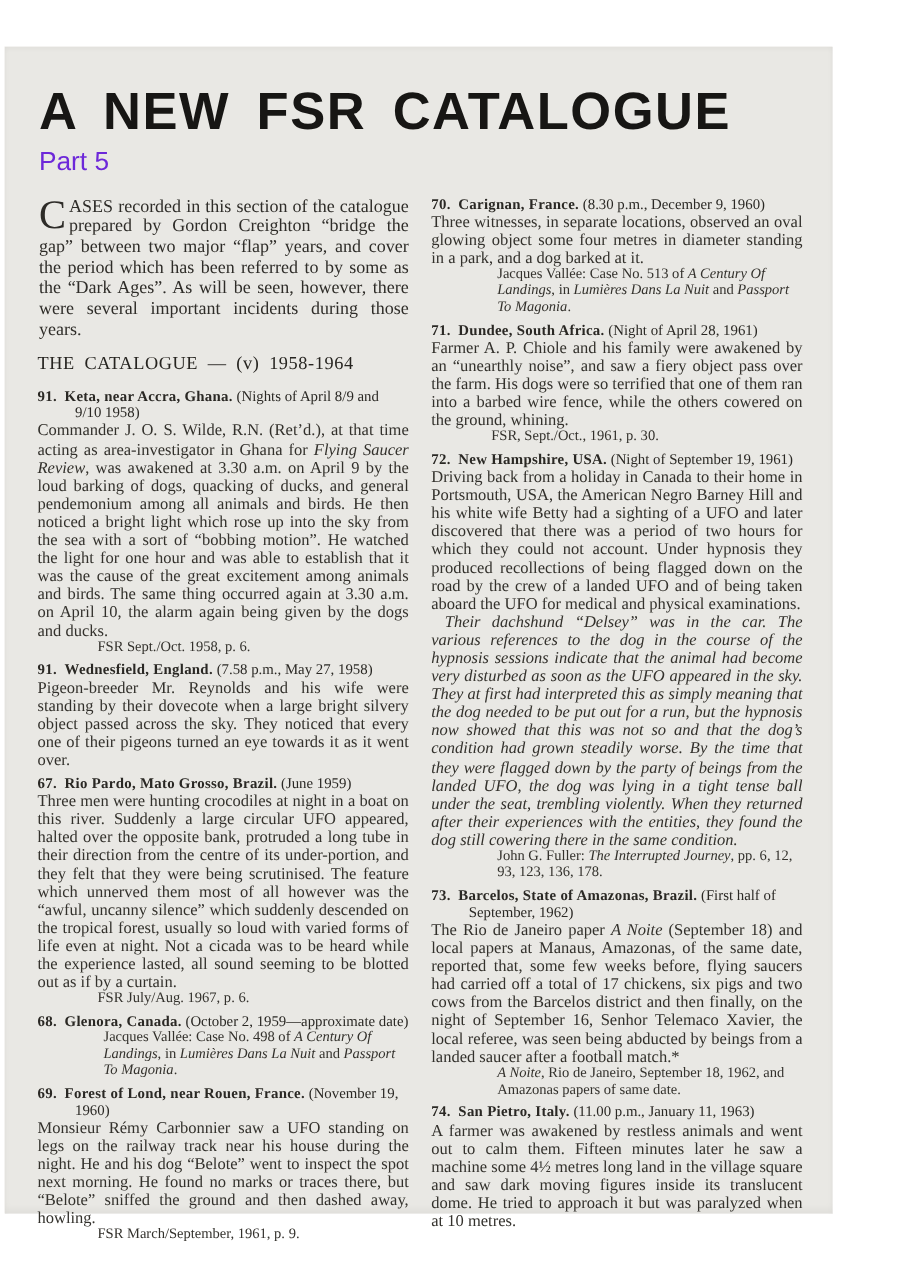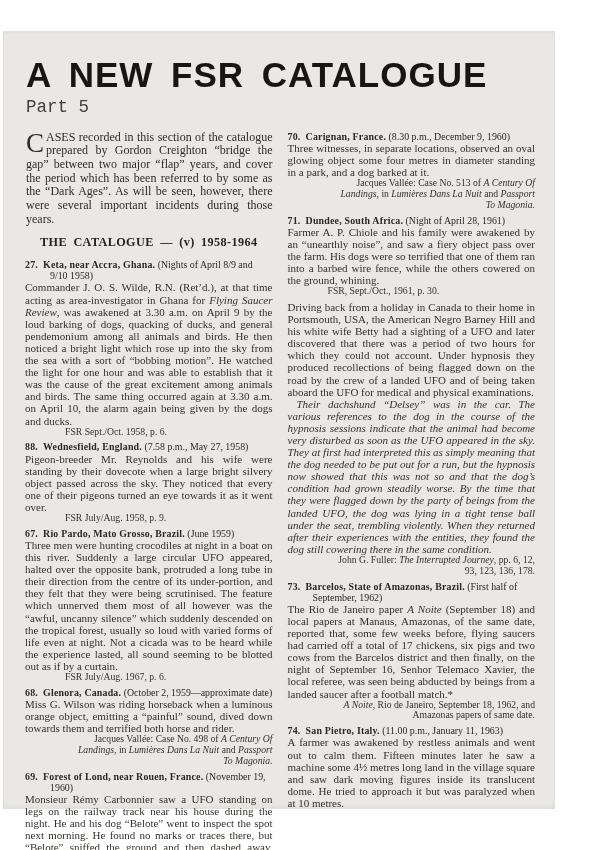--- a/index.html
+++ b/index.html
@@ -29,23 +29,23 @@
     margin:0 0 6px 1px;
   }
   .page-subtitle{
     font-family:"Liberation Sans", sans-serif;
     font-size:17.5px;
     color:#2b2a27;
     line-height:1.12;
     margin-left:1px;
   }
   .page-subtitle2{
-    font-family:Liberation Mono, monospace;
+    font-family:Liberation Sans, sans-serif;
     font-size:17.5px;
-    color:#404040;
+    color:#6d28d9;
     line-height:1.12;
     margin-left:1px;
   }
   .columns{
     display:flex;
     gap:15px;
     margin-top:13px;
   }
   .col{flex:1;min-width:0;}
   .intro{
@@ -55,22 +55,21 @@
     margin:0 0 9px 1px;
     color:#2e2c28;
   }
   .intro::first-letter{
     float:left;
     font-size:27px;
     line-height:0.82;
     padding:1px 2px 0 0;
   }
   .section-heading{
-    text-align:center;
-    font-weight:bold;
+    font-weight:normal;
     font-size:12.2px;
     letter-spacing:0.4px;
     word-spacing:3px;
     margin:0 0 9px 0;
     color:#262420;
   }
   .entry{margin:0 0 4px 0;}
   .entry-heading{
     font-size:9.9px;
     line-height:1.12;
@@ -86,52 +85,50 @@
     margin:0;
     color:#33312c;
   }
   .entry-body.follow{text-indent:9px;font-style:italic;}
   .citation{
     font-size:9.7px;
     line-height:1.12;
     margin:0 0 1px 40px;
     color:#33312c;
   }
-  .citation.ref{margin-left:44px;text-align:right;}
+  .citation.ref{margin-left:44px;}
 </style>
 </head>
 <body>
 
 <div class="scan-page">
   <h1 class="page-title">A NEW FSR CATALOGUE</h1>
   <div class="page-subtitle2">Part 5</div>
 
   <div class="columns">
     <div class="col" id="col-left">
       <p class="intro">CASES recorded in this section of the catalogue prepared by Gordon Creighton “bridge the gap” between two major “flap” years, and cover the period which has been referred to by some as the “Dark Ages”. As will be seen, however, there were several important incidents during those years.</p>
       <div class="section-heading">THE CATALOGUE — (v) 1958-1964</div>
 
     <div class="entry">
-          <div class="entry-heading"><b>27. Keta, near Accra, Ghana.</b> (Nights of April 8/9 and 9/10 1958)</div>
+          <div class="entry-heading"><b>91. Keta, near Accra, Ghana.</b> (Nights of April 8/9 and 9/10 1958)</div>
           <p class="entry-body">Commander J. O. S. Wilde, R.N. (Ret’d.), at that time acting as area-investigator in Ghana for <i>Flying Saucer Review</i>, was awakened at 3.30 a.m. on April 9 by the loud barking of dogs, quacking of ducks, and general pendemonium among all animals and birds. He then noticed a bright light which rose up into the sky from the sea with a sort of “bobbing motion”. He watched the light for one hour and was able to establish that it was the cause of the great excitement among animals and birds. The same thing occurred again at 3.30 a.m. on April 10, the alarm again being given by the dogs and ducks.</p>
           <div class="citation fsr">FSR Sept./Oct. 1958, p. 6.</div>
         </div>
         <div class="entry">
-          <div class="entry-heading"><b>88. Wednesfield, England.</b> (7.58 p.m., May 27, 1958)</div>
+          <div class="entry-heading"><b>91. Wednesfield, England.</b> (7.58 p.m., May 27, 1958)</div>
           <p class="entry-body">Pigeon-breeder Mr. Reynolds and his wife were standing by their dovecote when a large bright silvery object passed across the sky. They noticed that every one of their pigeons turned an eye towards it as it went over.</p>
-          <div class="citation fsr">FSR July/Aug. 1958, p. 9.</div>
         </div>
         <div class="entry">
           <div class="entry-heading"><b>67. Rio Pardo, Mato Grosso, Brazil.</b> (June 1959)</div>
           <p class="entry-body">Three men were hunting crocodiles at night in a boat on this river. Suddenly a large circular UFO appeared, halted over the opposite bank, protruded a long tube in their direction from the centre of its under-portion, and they felt that they were being scrutinised. The feature which unnerved them most of all however was the “awful, uncanny silence” which suddenly descended on the tropical forest, usually so loud with varied forms of life even at night. Not a cicada was to be heard while the experience lasted, all sound seeming to be blotted out as if by a curtain.</p>
           <div class="citation fsr">FSR July/Aug. 1967, p. 6.</div>
         </div>
         <div class="entry">
           <div class="entry-heading"><b>68. Glenora, Canada.</b> (October 2, 1959—approximate date)</div>
-          <p class="entry-body">Miss G. Wilson was riding horseback when a luminous orange object, emitting a “painful” sound, dived down towards them and terrified both horse and rider.</p>
           <div class="citation ref">Jacques Vallée: Case No. 498 of <i>A Century Of Landings</i>, in <i>Lumières Dans La Nuit</i> and <i>Passport To Magonia</i>.</div>
         </div>
         <div class="entry">
           <div class="entry-heading"><b>69. Forest of Lond, near Rouen, France.</b> (November 19, 1960)</div>
           <p class="entry-body">Monsieur Rémy Carbonnier saw a UFO standing on legs on the railway track near his house during the night. He and his dog “Belote” went to inspect the spot next morning. He found no marks or traces there, but “Belote” sniffed the ground and then dashed away, howling.</p>
           <div class="citation fsr">FSR March/September, 1961, p. 9.</div>
         </div>
       </div>
     <div class="col" id="col-right">
 
@@ -139,20 +136,21 @@
           <div class="entry-heading"><b>70. Carignan, France.</b> (8.30 p.m., December 9, 1960)</div>
           <p class="entry-body">Three witnesses, in separate locations, observed an oval glowing object some four metres in diameter standing in a park, and a dog barked at it.</p>
           <div class="citation ref">Jacques Vallée: Case No. 513 of <i>A Century Of Landings</i>, in <i>Lumières Dans La Nuit</i> and <i>Passport To Magonia</i>.</div>
         </div>
         <div class="entry">
           <div class="entry-heading"><b>71. Dundee, South Africa.</b> (Night of April 28, 1961)</div>
           <p class="entry-body">Farmer A. P. Chiole and his family were awakened by an “unearthly noise”, and saw a fiery object pass over the farm. His dogs were so terrified that one of them ran into a barbed wire fence, while the others cowered on the ground, whining.</p>
           <div class="citation fsr">FSR, Sept./Oct., 1961, p. 30.</div>
         </div>
         <div class="entry">
+          <div class="entry-heading"><b>72. New Hampshire, USA.</b> (Night of September 19, 1961)</div>
           <p class="entry-body">Driving back from a holiday in Canada to their home in Portsmouth, USA, the American Negro Barney Hill and his white wife Betty had a sighting of a UFO and later discovered that there was a period of two hours for which they could not account. Under hypnosis they produced recollections of being flagged down on the road by the crew of a landed UFO and of being taken aboard the UFO for medical and physical examinations.</p>
           <p class="entry-body follow">Their dachshund “Delsey” was in the car. The various references to the dog in the course of the hypnosis sessions indicate that the animal had become very disturbed as soon as the UFO appeared in the sky. They at first had interpreted this as simply meaning that the dog needed to be put out for a run, but the hypnosis now showed that this was not so and that the dog’s condition had grown steadily worse. By the time that they were flagged down by the party of beings from the landed UFO, the dog was lying in a tight tense ball under the seat, trembling violently. When they returned after their experiences with the entities, they found the dog still cowering there in the same condition.</p>
           <div class="citation ref">John G. Fuller: <i>The Interrupted Journey</i>, pp. 6, 12, 93, 123, 136, 178.</div>
         </div>
         <div class="entry">
           <div class="entry-heading"><b>73. Barcelos, State of Amazonas, Brazil.</b> (First half of September, 1962)</div>
           <p class="entry-body">The Rio de Janeiro paper <i>A Noite</i> (September 18) and local papers at Manaus, Amazonas, of the same date, reported that, some few weeks before, flying saucers had carried off a total of 17 chickens, six pigs and two cows from the Barcelos district and then finally, on the night of September 16, Senhor Telemaco Xavier, the local referee, was seen being abducted by beings from a landed saucer after a football match.*</p>
           <div class="citation ref"><i>A Noite</i>, Rio de Janeiro, September 18, 1962, and Amazonas papers of same date.</div>
         </div>
         <div class="entry">

